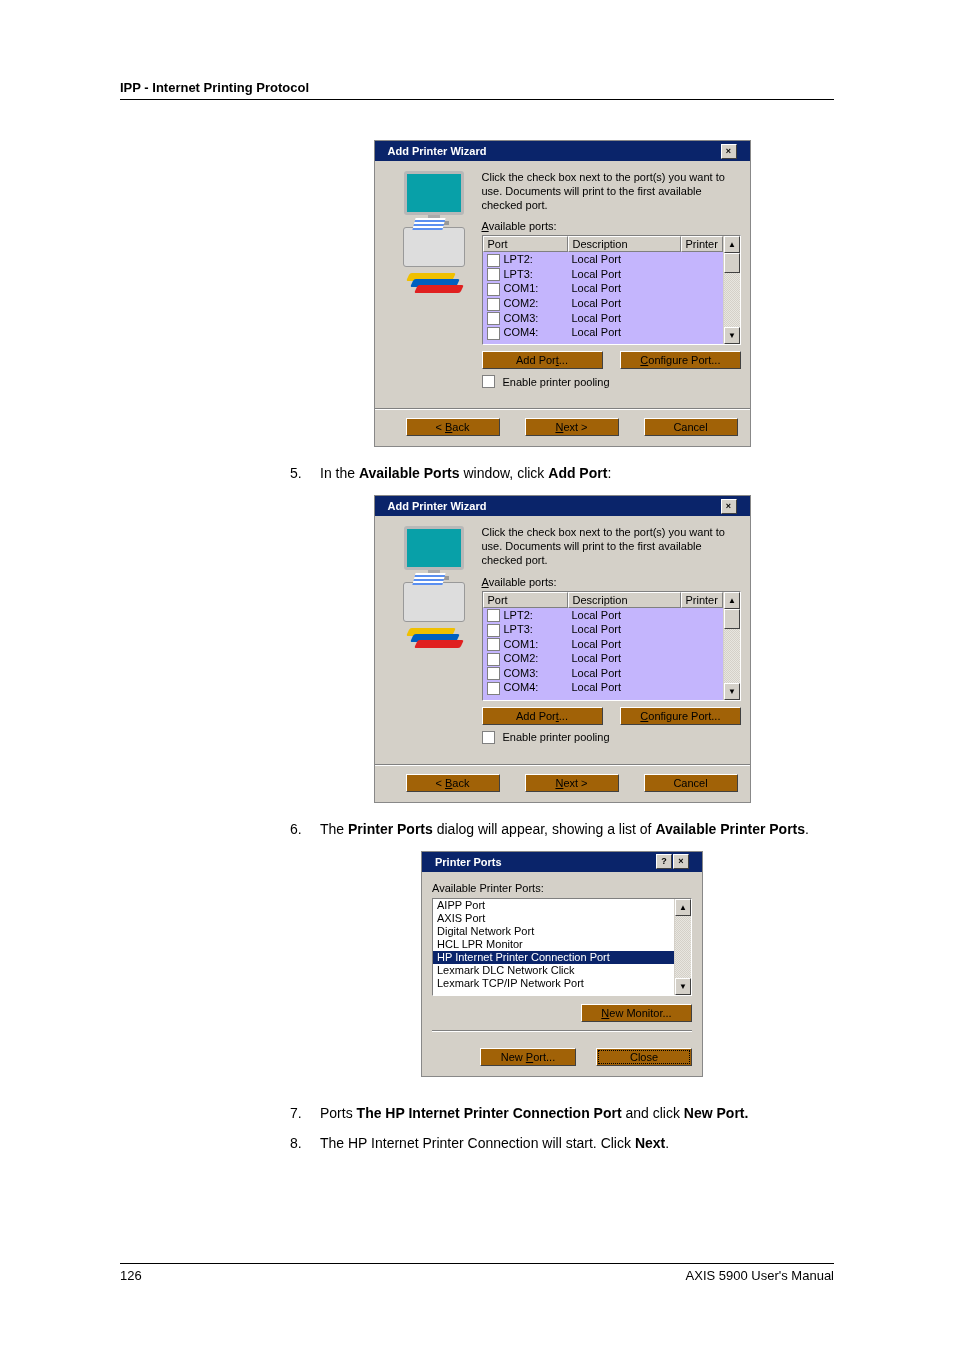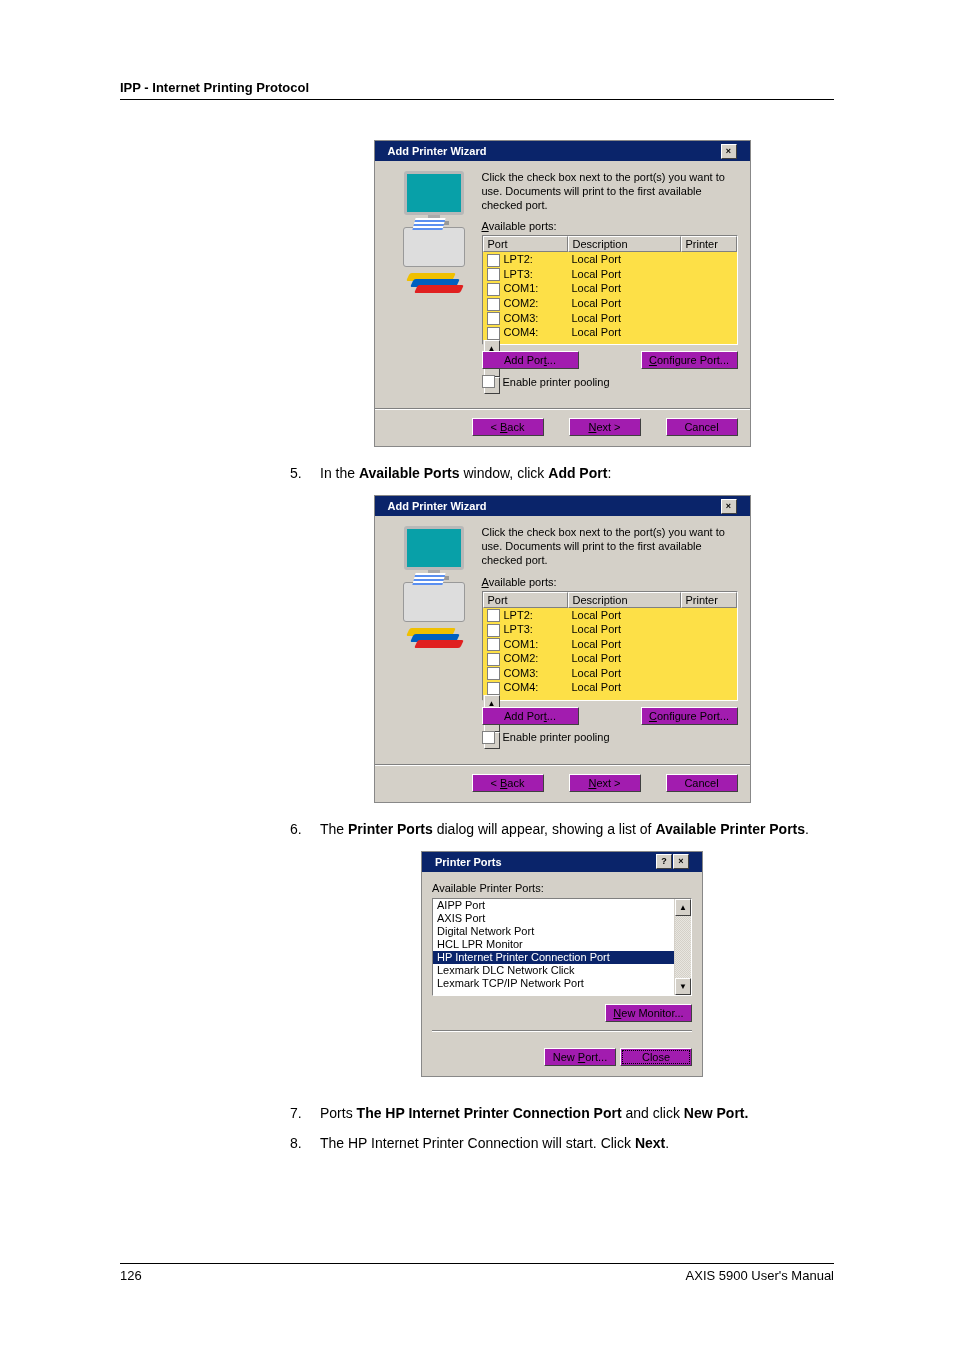--- a/index.html
+++ b/index.html
@@ -117,24 +117,23 @@
   .icon-ribbons .r2{background:#0060c0;top:6px;left:8px;}
   .icon-ribbons .r3{background:#e02020;top:12px;left:12px;}
   .dlg-main { flex: 1; }
   .hint { margin-bottom: 8px; line-height: 1.25; }
   .avlabel { margin: 4px 0 3px 0; }
   .avlabel .u { text-decoration: underline; }
   .listbox {
     border: 1px solid #808080;
     border-right-color:#fff;
     border-bottom-color:#fff;
-    background:#fde047;
+    background:#c4b5fd;
     height: 108px;
     display:flex;
-    flex-direction:column;
   }
   .list-cols { flex:1; display:flex; flex-direction:column; }
   .list-head {
     display:flex;
     background:#d4d0c8;
   }
   .list-head div{
     border:1px solid #fff;
     border-right-color:#808080;
     border-bottom-color:#808080;
@@ -152,23 +151,23 @@
   .scrollbar{
     width:16px; background:#d4d0c8; display:flex; flex-direction:column;
     border-left:1px solid #d4d0c8;
   }
   .sbtn{height:15px;border:1px solid #fff;border-right-color:#404040;border-bottom-color:#404040;display:flex;align-items:center;justify-content:center;font-size:8px;}
   .track{flex:1;background:repeating-conic-gradient(#d4d0c8 0 25%,#e8e6e0 0 50%) 0 0/2px 2px;}
   .thumb1{height:20px;border:1px solid #fff;border-right-color:#404040;border-bottom-color:#404040;background:#d4d0c8;}
   .btnrow{display:flex;gap:6px;margin:6px 0;}
   .winbtn{
     border:1px solid #fff;border-right-color:#404040;border-bottom-color:#404040;
-    background:#a21caf;
+    background:#a16207;
     font-size:11px;
-    padding:2px 0;
+    padding:2px 12px;
     text-align:center;
     cursor:default;
   }
   .winbtn .u{text-decoration:underline;}
   .checkrow{display:flex;align-items:center;gap:4px;margin-top:4px;font-size:11px;}
   .sep{border-top:1px solid #808080;border-bottom:1px solid #fff;margin:10px 0 8px 0;}
   .btnrow-bottom{display:flex;gap:6px;justify-content:flex-end;padding:0 12px 10px 12px;}
   .btnrow-bottom .winbtn{width:70px;margin-left:19px;}
 
   
@@ -178,21 +177,21 @@
     margin:0 10px; background:#fff; border:1px solid #808080;
     border-right-color:#fff;border-bottom-color:#fff;
     display:flex;
     height:96px;
   }
   .pp-items{flex:1;}
   .pp-items div{padding:0 4px;font-size:11px;line-height:13px;}
   .pp-sel{background:#0a246a;color:#fff;}
   .pp-btnrow{display:flex;justify-content:flex-end;margin:8px 10px 0 10px;}
   .pp-btnrow .winbtn{width:85px;}
-  .pp-bottom{display:flex;justify-content:flex-end;gap:4px;padding:8px 10px 10px 10px;}
+  .pp-bottom{display:flex;justify-content:flex-end;gap:20px;padding:8px 10px 10px 10px;}
   .pp-bottom .winbtn{width:70px;}
   .dotted{outline:1px dotted #000;outline-offset:-3px;}
 
   .footer{
     position:absolute;
     bottom:68px;
     left:120px; right:120px;
     border-top:1px solid #000;
     padding-top:4px;
     font-size:13px;

